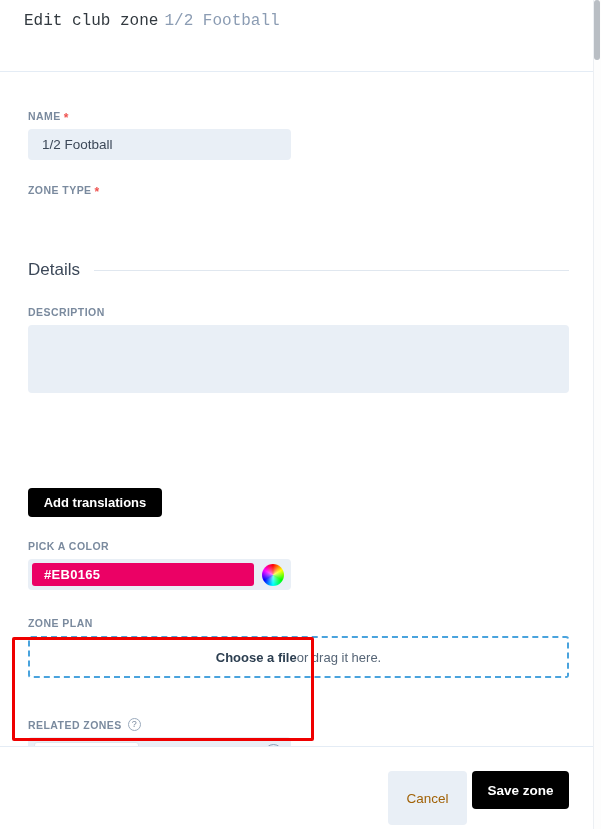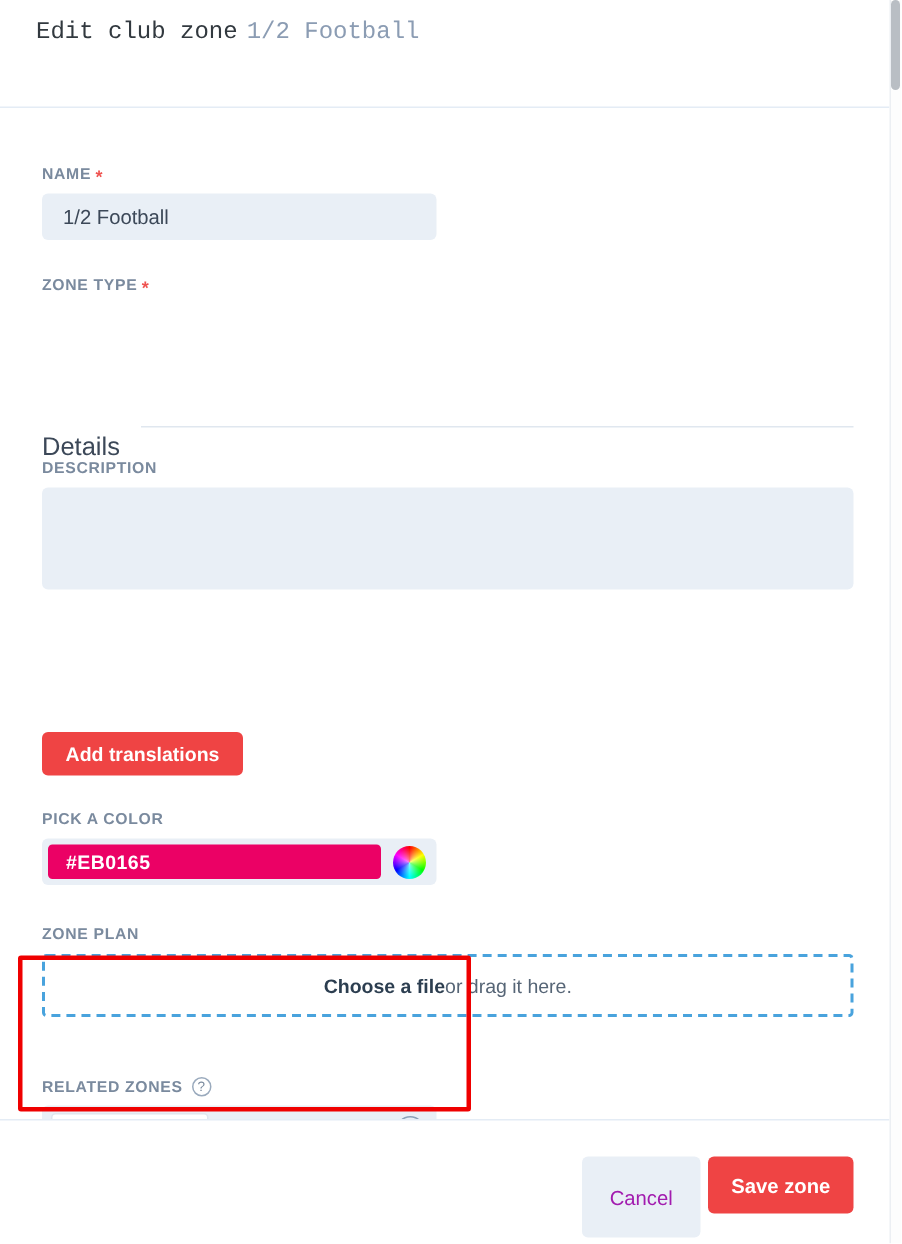--- a/index.html
+++ b/index.html
@@ -123,39 +123,38 @@
     left: 28px;
     top: 187px;
     width: 541px;
     display: flex;
     align-items: center;
   }
   .section-head .t {
     font-size: 17px;
     color: #3c4858;
     white-space: nowrap;
-    margin-top: 28px;
   }
   .section-head .rule {
     flex: 1;
     height: 1px;
     background: #e0e7ef;
     margin-left: 14px;
   }
 
   #desc-group { position: absolute; left: 28px; top: 233px; width: 541px; }
   .textarea {
     background: #e9eff6;
     border-radius: 4px;
     height: 68px;
     width: 100%;
   }
 
   .btn-orange {
-    background: #ef4444;
+    background: #000000;
     color: #ffffff;
     border: none;
     border-radius: 4px;
     font-family: "Liberation Sans", sans-serif;
     font-size: 13px;
     font-weight: bold;
     cursor: pointer;
     padding: 0;
   }
   #add-translations {
@@ -302,21 +301,21 @@
   }
   .btn-cancel {
     position: absolute;
     right: 126px;
     top: 24px;
     width: 79px;
     height: 54px;
     background: #e9eff6;
     border: none;
     border-radius: 4px;
-    color: #a21caf;
+    color: #a16207;
     font-size: 13.5px;
     font-family: "Liberation Sans", sans-serif;
     cursor: pointer;
   }
   .btn-save {
     position: absolute;
     right: 24px;
     top: 24px;
     width: 97px;
     height: 38px;

